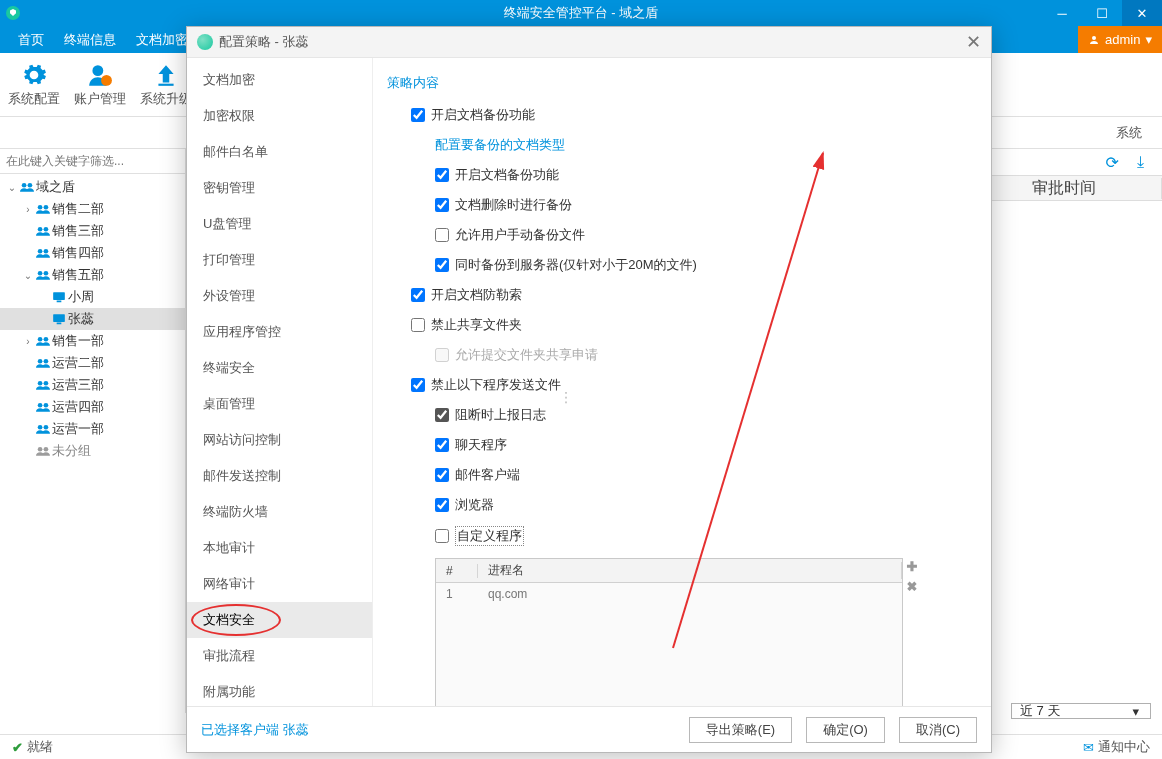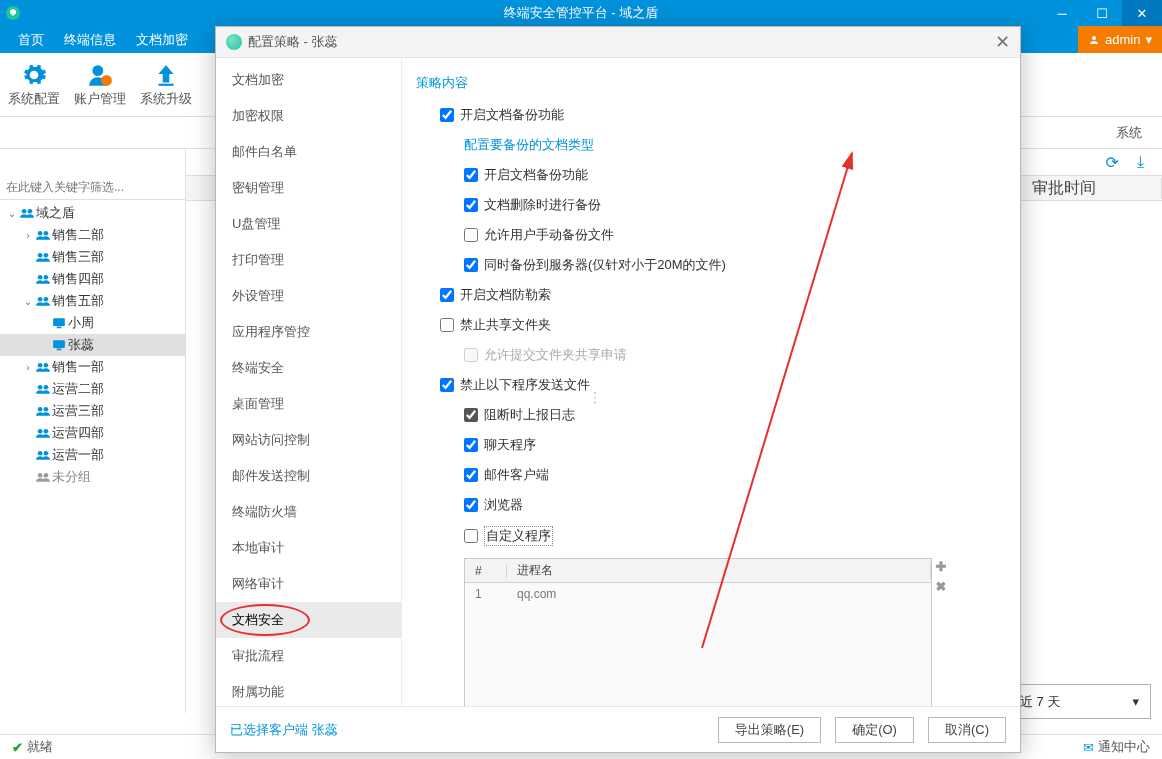--- a/index.html
+++ b/index.html
@@ -19,44 +19,44 @@
 .admin .user-icon { width: 12px; height: 12px; }
 
 .toolbar { height: 64px; display: flex; align-items: center; padding-left: 8px; gap: 14px; border-bottom: 1px solid #e0e0e0; }
 .tool { display: flex; flex-direction: column; align-items: center; gap: 2px; cursor: pointer; color: #555; font-size: 12px; width: 52px; }
 .gear-icon, .acct-icon, .up-icon { width: 26px; height: 26px; }
 
 .subbar { height: 32px; display: flex; align-items: center; justify-content: flex-end; padding-right: 20px; color: #555; font-size: 12px; border-bottom: 1px solid #e0e0e0; }
 
 .body { display: flex; height: 564px; }
 .leftpane { width: 186px; border-right: 1px solid #e0e0e0; display: flex; flex-direction: column; }
-.filter { border: none; border-bottom: 1px solid #e0e0e0; padding: 5px 6px; font-size: 12px; color: #999; width: 100%; margin-top: 26px; }
+.filter { border: none; border-bottom: 1px solid #e0e0e0; padding: 5px 6px; font-size: 12px; color: #999; width: 100%; }
 .tree { flex: 1; overflow: auto; padding: 2px 0; font-size: 13px; color: #333; }
 .tree .node { display: flex; align-items: center; height: 22px; padding-left: 6px; cursor: pointer; gap: 2px; }
 .tree .node .ar { width: 12px; color: #777; font-size: 10px; text-align: center; }
 .tree .l1 { padding-left: 22px; }
 .tree .l2 { padding-left: 38px; }
 .tree .sel { background: #e0e0e0; }
 .grp-icon { width: 14px; height: 12px; }
 .pc-icon { width: 14px; height: 12px; }
 
 .rightpane { flex: 1; display: flex; flex-direction: column; }
 .rp-tools { height: 26px; display: flex; justify-content: flex-end; align-items: center; padding-right: 18px; gap: 18px; }
 .cols { height: 26px; background: #f5f5f5; border-top: 1px solid #ddd; border-bottom: 1px solid #ddd; display: flex; align-items: center; }
 .cols .c { padding: 0 10px; border-right: 1px solid #ddd; color: #444; font-size: 16px; }
 
 .statusbar { position: absolute; bottom: 0; left: 0; right: 0; height: 25px; border-top: 1px solid #e0e0e0; display: flex; align-items: center; padding: 0 12px; font-size: 12px; color: #555; }
 .statusbar .ready { display: flex; align-items: center; gap: 4px; }
 .statusbar .notif { margin-left: auto; display: flex; align-items: center; gap: 4px; }
 .check-g { color: #2e9c3c; font-weight: bold; }
 
-.combo { position: absolute; right: 11px; bottom: 40px; width: 140px; height: 35px; border: 1px solid #b0b0b0; display: flex; align-items: center; justify-content: space-between; padding: 0 11px 0 8px; font-size: 12px; color: #333; background: #fff; }
-
-
-.dialog { position: absolute; left: 186px; top: 26px; width: 806px; height: 727px; background: #fff; border: 1px solid #b8b8b8; box-shadow: 0 4px 24px rgba(0,0,0,.25); display: flex; flex-direction: column; margin-left: 29px; }
+.combo { position: absolute; right: 11px; bottom: 40px; width: 140px; height: 16px; border: 1px solid #b0b0b0; display: flex; align-items: center; justify-content: space-between; padding: 0 11px 0 8px; font-size: 12px; color: #333; background: #fff; }
+
+
+.dialog { position: absolute; left: 186px; top: 26px; width: 806px; height: 727px; background: #fff; border: 1px solid #b8b8b8; box-shadow: 0 4px 24px rgba(0,0,0,.25); display: flex; flex-direction: column; }
 .dlg-title { height: 31px; background: #f4f4f4; border-bottom: 1px solid #e6e6e6; display: flex; align-items: center; padding: 0 10px; gap: 6px; color: #555; }
 .dlg-title .close { margin-left: auto; color: #777; font-size: 18px; cursor: pointer; }
 .dlg-title .globe { width: 16px; height: 16px; border-radius: 50%; background: radial-gradient(circle at 35% 35%, #7ee0c5, #19c8a0); position: relative; }
 .dlg-body { flex: 1; display: flex; overflow: hidden; }
 .dlg-nav { width: 186px; border-right: 1px solid #eee; overflow: auto; padding-top: 4px; }
 .dlg-nav .ni { height: 36px; display: flex; align-items: center; padding-left: 16px; color: #555; cursor: pointer; }
 .dlg-nav .ni.sel { background: #eaeaea; color: #000; }
 .dlg-nav .ni.highlight { position: relative; }
 .red-ellipse { position: absolute; left: 4px; top: 2px; width: 90px; height: 32px; border: 2px solid #e53030; border-radius: 50%; pointer-events: none; }
 

